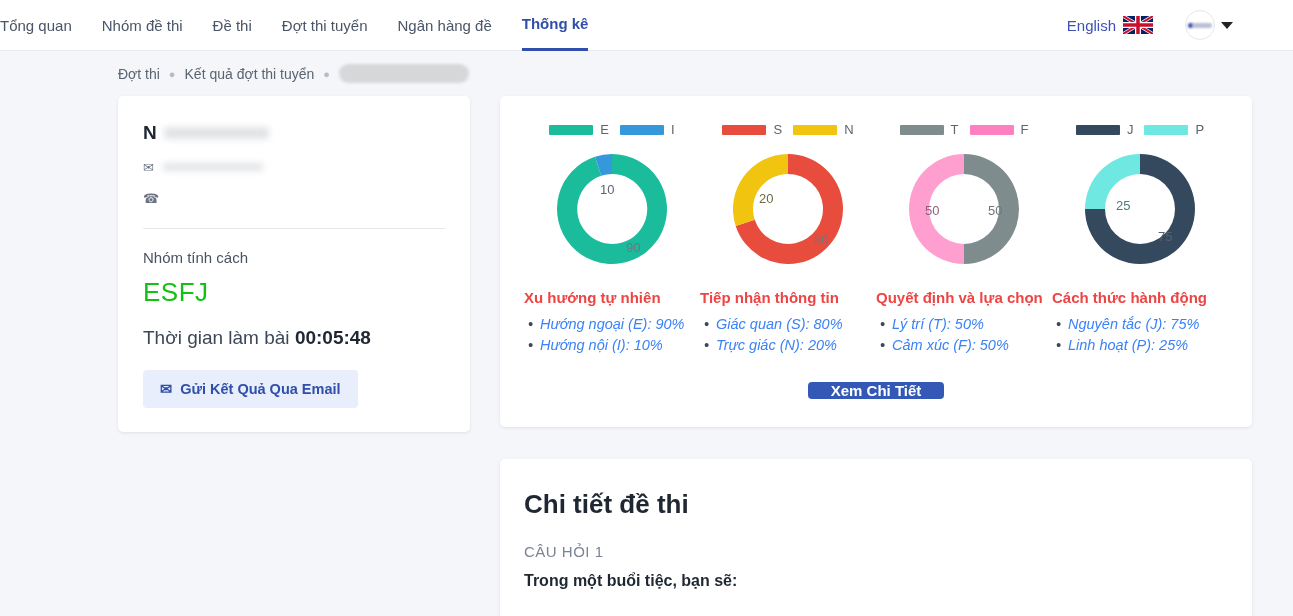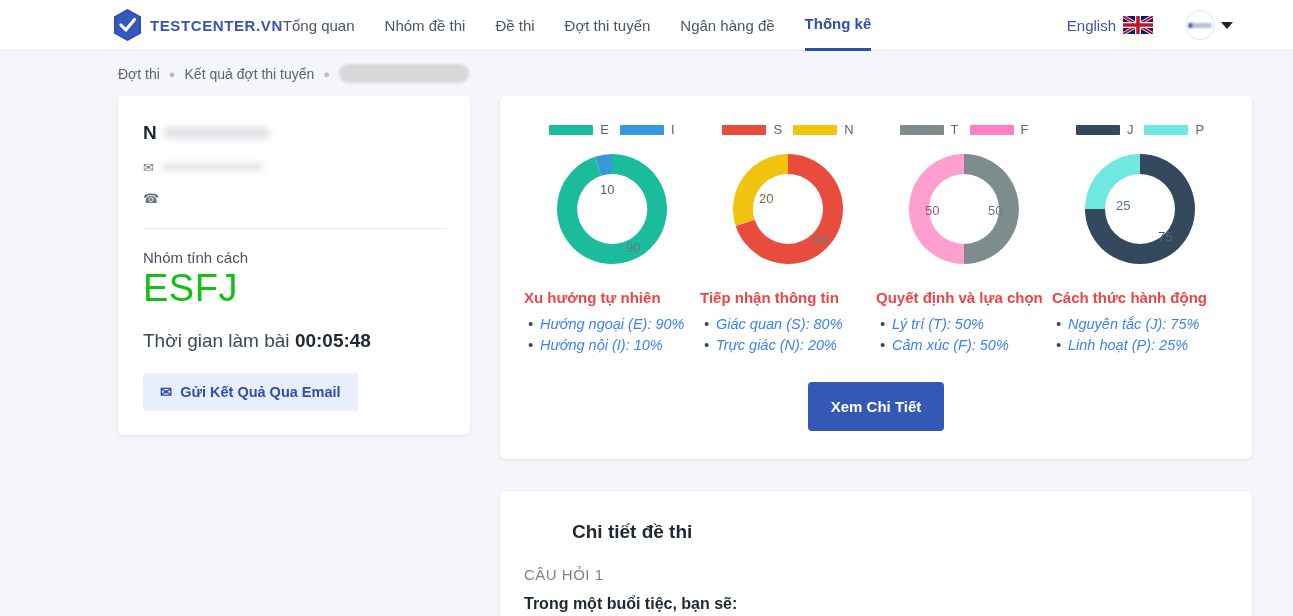--- a/index.html
+++ b/index.html
@@ -165,26 +165,26 @@
     border: none;
     border-top: 1px solid #e7e9ed;
     margin: 22px 0 0 0;
   }
   .field-label {
     font-size: 15px;
     color: #4a5361;
     margin-top: 20px;
   }
   .mbti {
-    font-size: 38px;
+    font-size: 26px;
     font-weight: normal;
     color: #13c113;
     letter-spacing: .5px;
     line-height: 1.15;
-    margin-top: 1px;
+    margin-top: 12px;
   }
   .duration {
     margin-top: 19px;
     font-size: 19px;
     color: #3c4858;
   }
   .duration b { color: #1f2733; }
   .email-btn {
     margin-top: 21px;
     display: inline-flex;
@@ -258,59 +258,48 @@
 
   .detail-btn-wrap { display: flex; justify-content: center; margin-top: 26px; }
   .detail-btn {
     background: #3358b6;
     color: #fff;
     border: none;
     border-radius: 4px;
     font-family: "Liberation Sans", sans-serif;
     font-size: 15px;
     font-weight: bold;
-    padding: 16px 23px;
+    padding: 0 23px;
     cursor: pointer;
   }
 
   
   .detail-card { padding: 30px 24px 10px 24px; min-height: 160px; }
   .detail-heading {
-    font-size: 19px;
+    font-size: 26px;
     font-weight: bold;
     color: #1f2733;
-    margin-left: 48px;
   }
   .question-no {
     font-size: 15px;
     color: #7b8494;
     letter-spacing: .5px;
     margin-top: 23px;
   }
   .question-text {
     font-size: 16px;
     font-weight: bold;
     color: #1f2733;
     margin-top: 12px;
   }
 </style>
 </head>
 <body>
 
 <div class="navbar">
-  <div class="brand">
-    <span>
-      <svg class="brand-mark" viewBox="0 0 31 34" xmlns="http://www.w3.org/2000/svg">
-        <path d="M15.5 1 L29 8.5 V25.5 L15.5 33 L2 25.5 V8.5 Z" fill="#2c49a8"></path>
-        <path d="M15.5 2.5 L27.5 9.3 V24.7 L15.5 31.5 L3.5 24.7 V9.3 Z" fill="#3558bd"></path>
-        <path d="M9 17 L13.8 22 L22.5 11.5" stroke="#ffffff" stroke-width="3.2" fill="none" stroke-linecap="round" stroke-linejoin="round"></path>
-      </svg>
-    </span>
-    <span class="brand-text">TESTCENTER.VN</span>
-  </div>
 
   <nav class="nav-links">
     <span class="nav-link">Tổng quan</span>
     <span class="nav-link">Nhóm đề thi</span>
     <span class="nav-link">Đề thi</span>
     <span class="nav-link">Đợt thi tuyển</span>
     <span class="nav-link">Ngân hàng đề</span>
     <span class="nav-link active">Thống kê</span>
   </nav>
 

